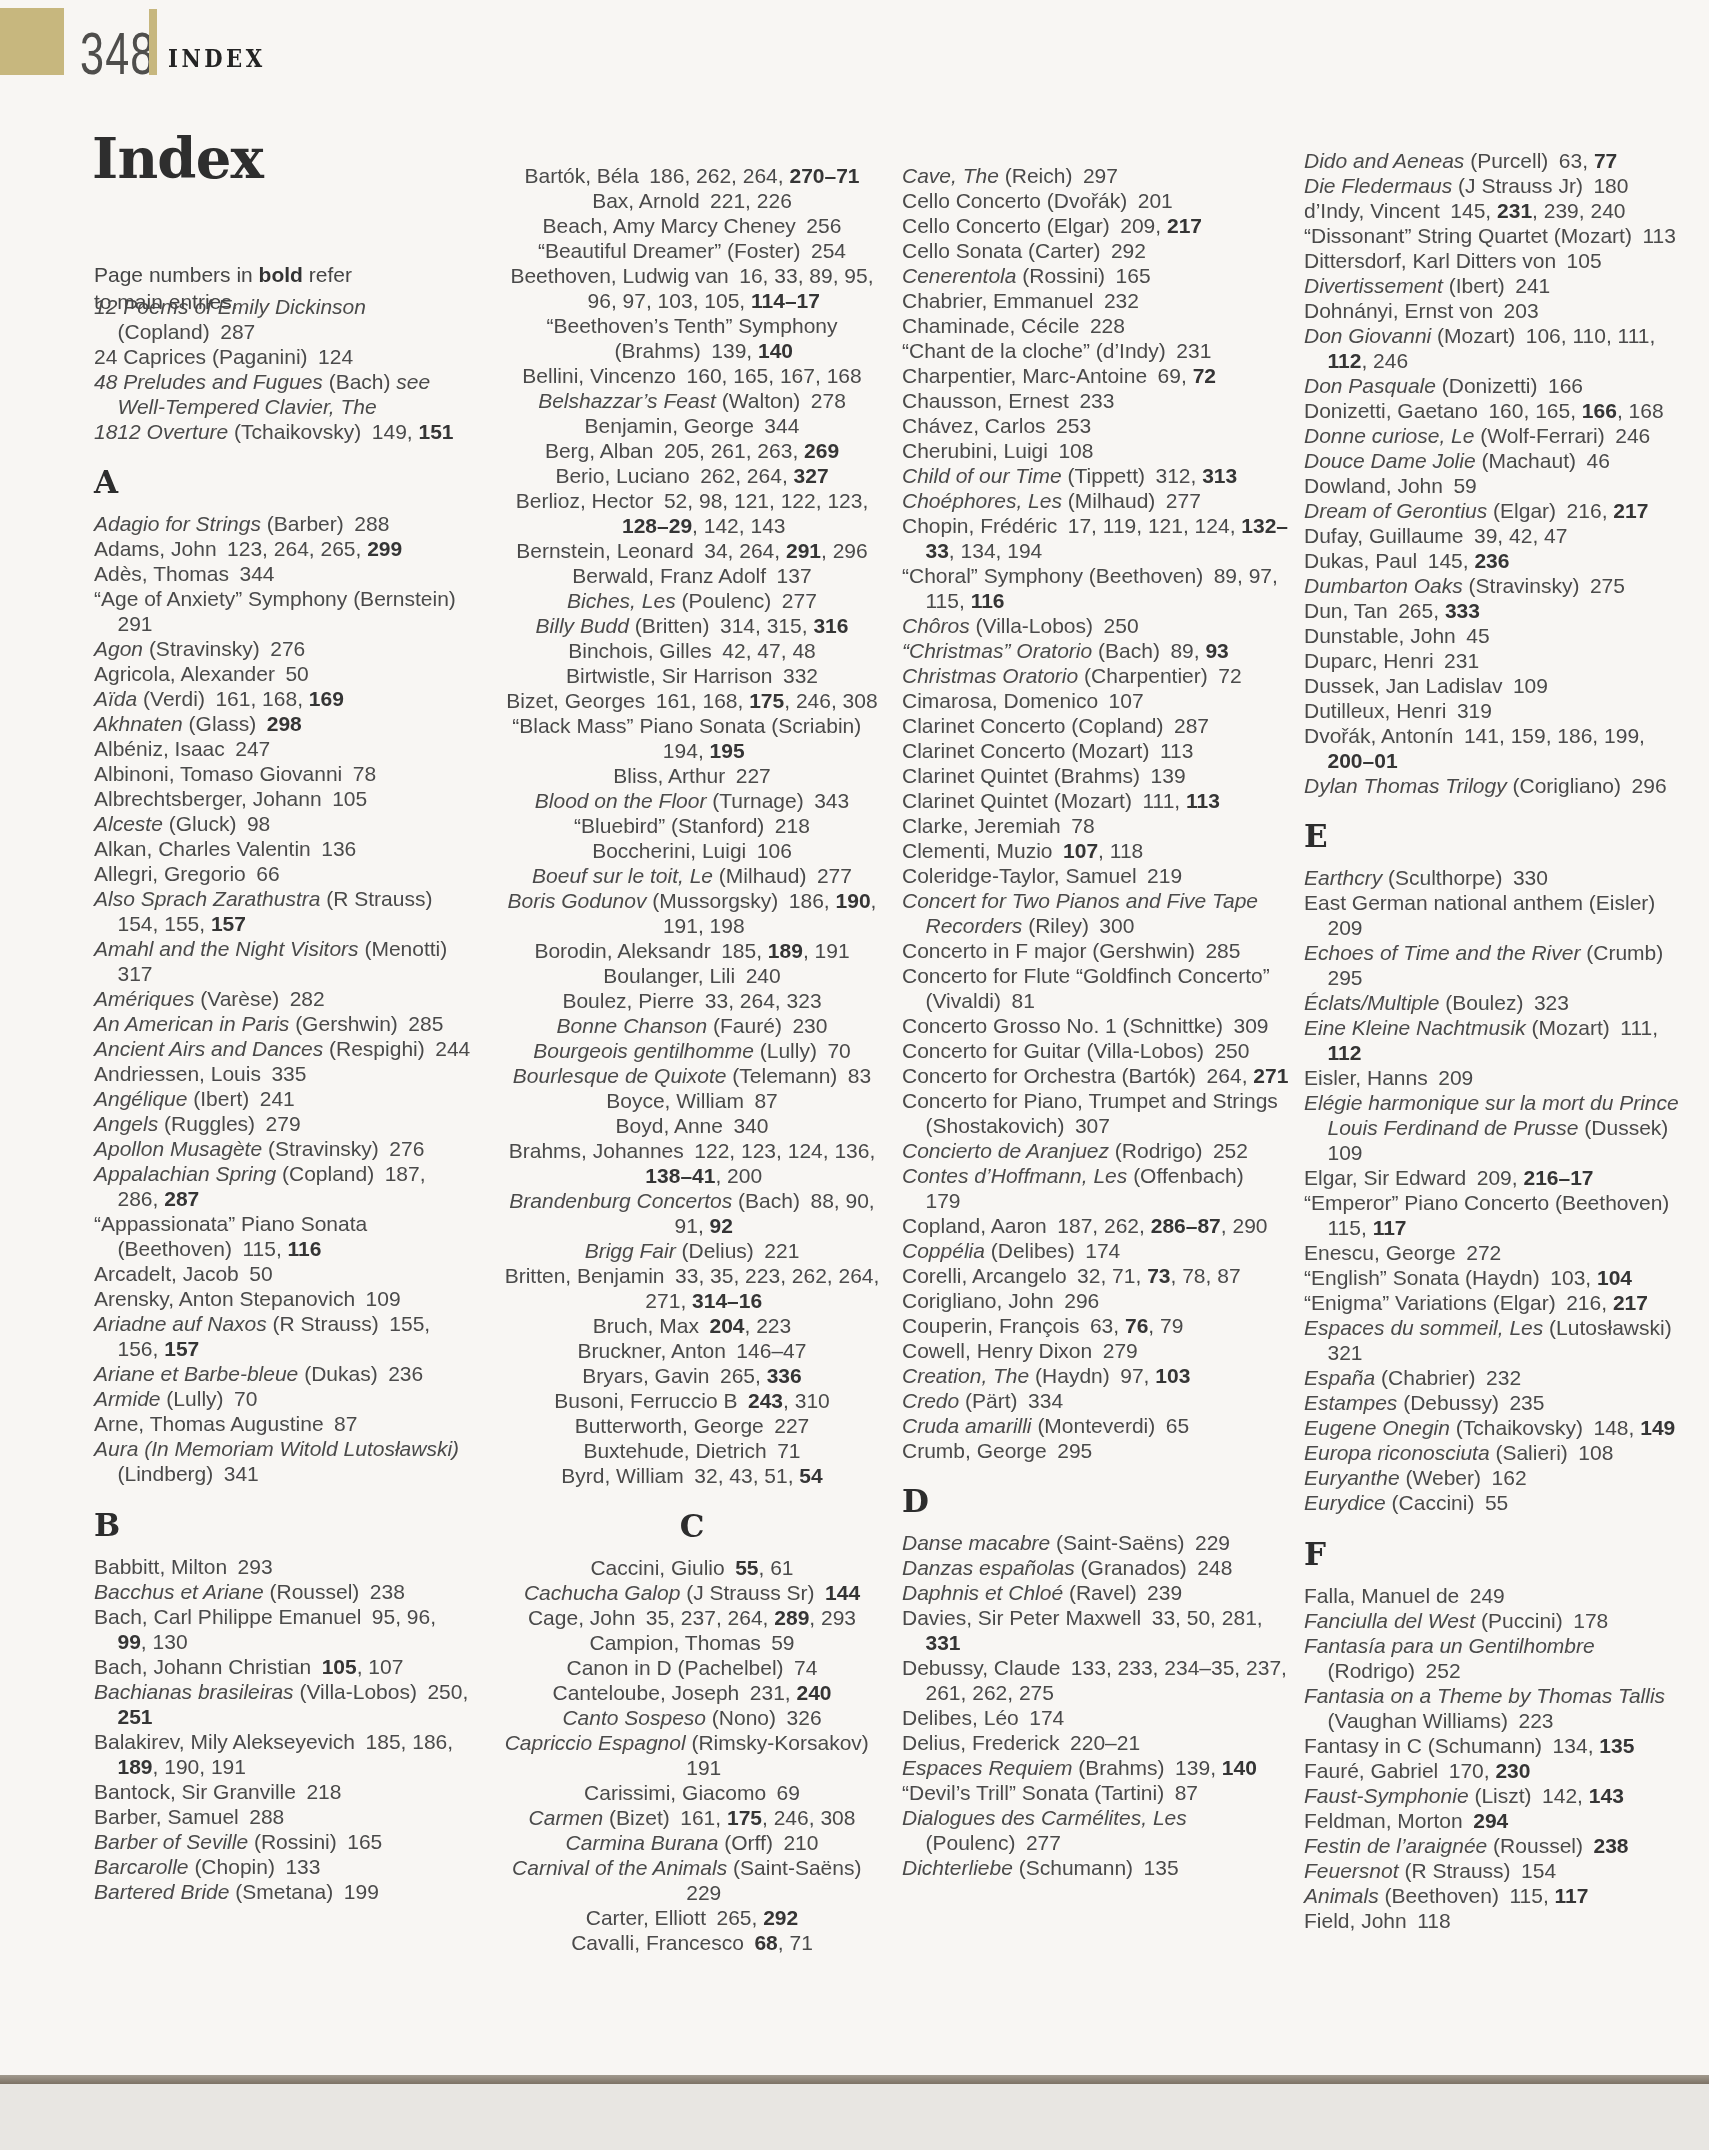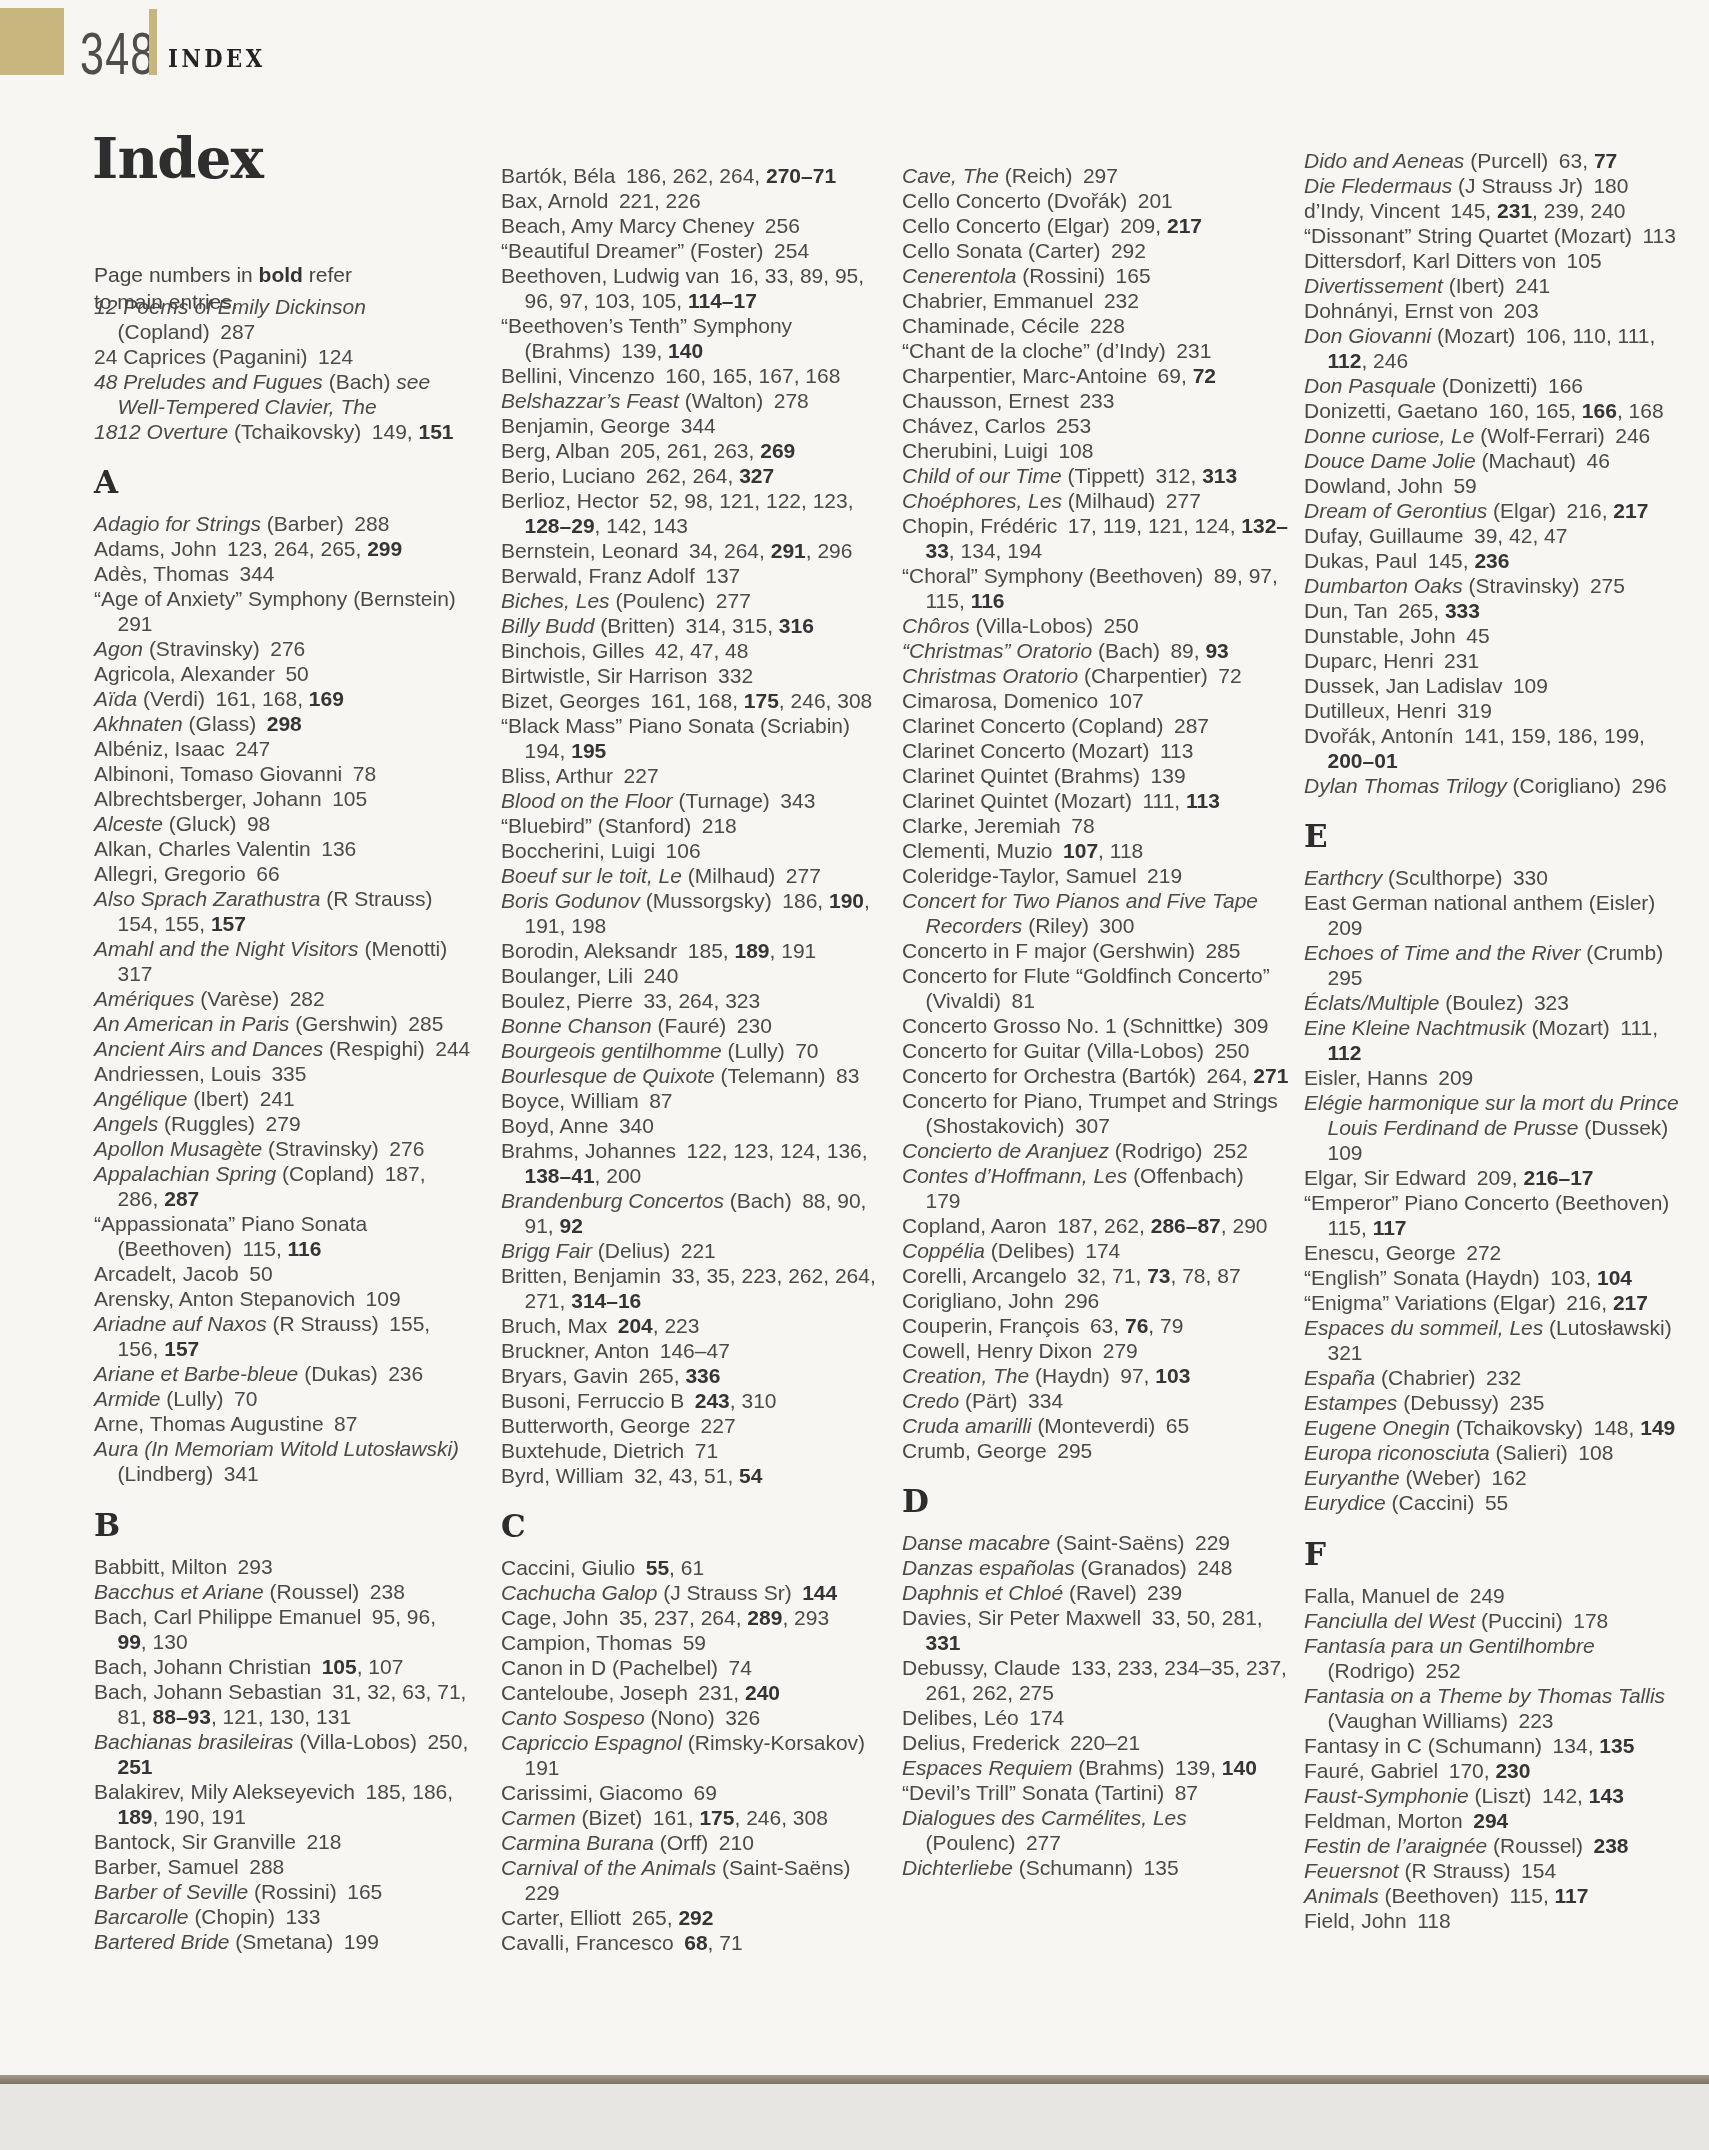--- a/index.html
+++ b/index.html
@@ -27,21 +27,21 @@
     font-family:"DejaVu Serif", serif;font-weight:700;
     font-size:56px;color:#2e2e2e;letter-spacing:-0.8px;
   }
   .note{
     position:absolute;left:94px;top:225px;width:266px;
     font-size:21px;line-height:27px;color:#454545;margin-top:36px;
   }
   .note .bd{font-weight:700;color:#333;}
   .col{position:absolute;width:382px;font-size:21px;line-height:25px;}
   #col-1{left:94px;top:294px;width:377px;}
-  #col-2{left:501px;top:163px;}
+  #col-2{left:501px;top:163px;text-align:center;}
   #col-3{left:902px;top:163px;width:387px;}
   #col-4{left:1304px;top:148px;width:390px;}
   .entry{padding-left:23.5px;text-indent:-23.5px;}
   .entry .it{font-style:italic;}
   .entry .bd{font-weight:700;color:#353535;}
   .sec{
     font-family:"DejaVu Serif", serif;font-weight:700;
     font-size:31px;color:#2d2d2d;
     margin-top:20.4px;margin-bottom:11px;line-height:36px;
   }
@@ -98,21 +98,20 @@
       <div class="entry"><span class="it">Ariadne auf Naxos</span><span> (R Strauss) 155, 156, </span><span class="bd">157</span></div>
       <div class="entry"><span class="it">Ariane et Barbe-bleue</span><span> (Dukas) 236</span></div>
       <div class="entry"><span class="it">Armide</span><span> (Lully) 70</span></div>
       <div class="entry"><span>Arne, Thomas Augustine 87</span></div>
       <div class="entry"><span class="it">Aura (In Memoriam Witold Lutosławski)</span><span> (Lindberg) 341</span></div>
       <div class="sec">B</div>
       <div class="entry"><span>Babbitt, Milton 293</span></div>
       <div class="entry"><span class="it">Bacchus et Ariane</span><span> (Roussel) 238</span></div>
       <div class="entry"><span>Bach, Carl Philippe Emanuel 95, 96, </span><span class="bd">99</span><span>, 130</span></div>
       <div class="entry"><span>Bach, Johann Christian </span><span class="bd">105</span><span>, 107</span></div>
-      <div class="entry"><span>Bach, Johann Sebastian 31, 32, 63, 71, 81, </span><span class="bd">88–93</span><span>, 121, 130, 131</span></div>
       <div class="entry"><span class="it">Bachianas brasileiras</span><span> (Villa-Lobos) 250, </span><span class="bd">251</span></div>
       <div class="entry"><span>Balakirev, Mily Alekseyevich 185, 186, </span><span class="bd">189</span><span>, 190, 191</span></div>
       <div class="entry"><span>Bantock, Sir Granville 218</span></div>
       <div class="entry"><span>Barber, Samuel 288</span></div>
       <div class="entry"><span class="it">Barber of Seville</span><span> (Rossini) 165</span></div>
       <div class="entry"><span class="it">Barcarolle</span><span> (Chopin) 133</span></div>
       <div class="entry"><span class="it">Bartered Bride</span><span> (Smetana) 199</span></div>
     </div>
   <div class="col" id="col-2">
       <div class="entry"><span>Bartók, Béla 186, 262, 264, </span><span class="bd">270–71</span></div>

